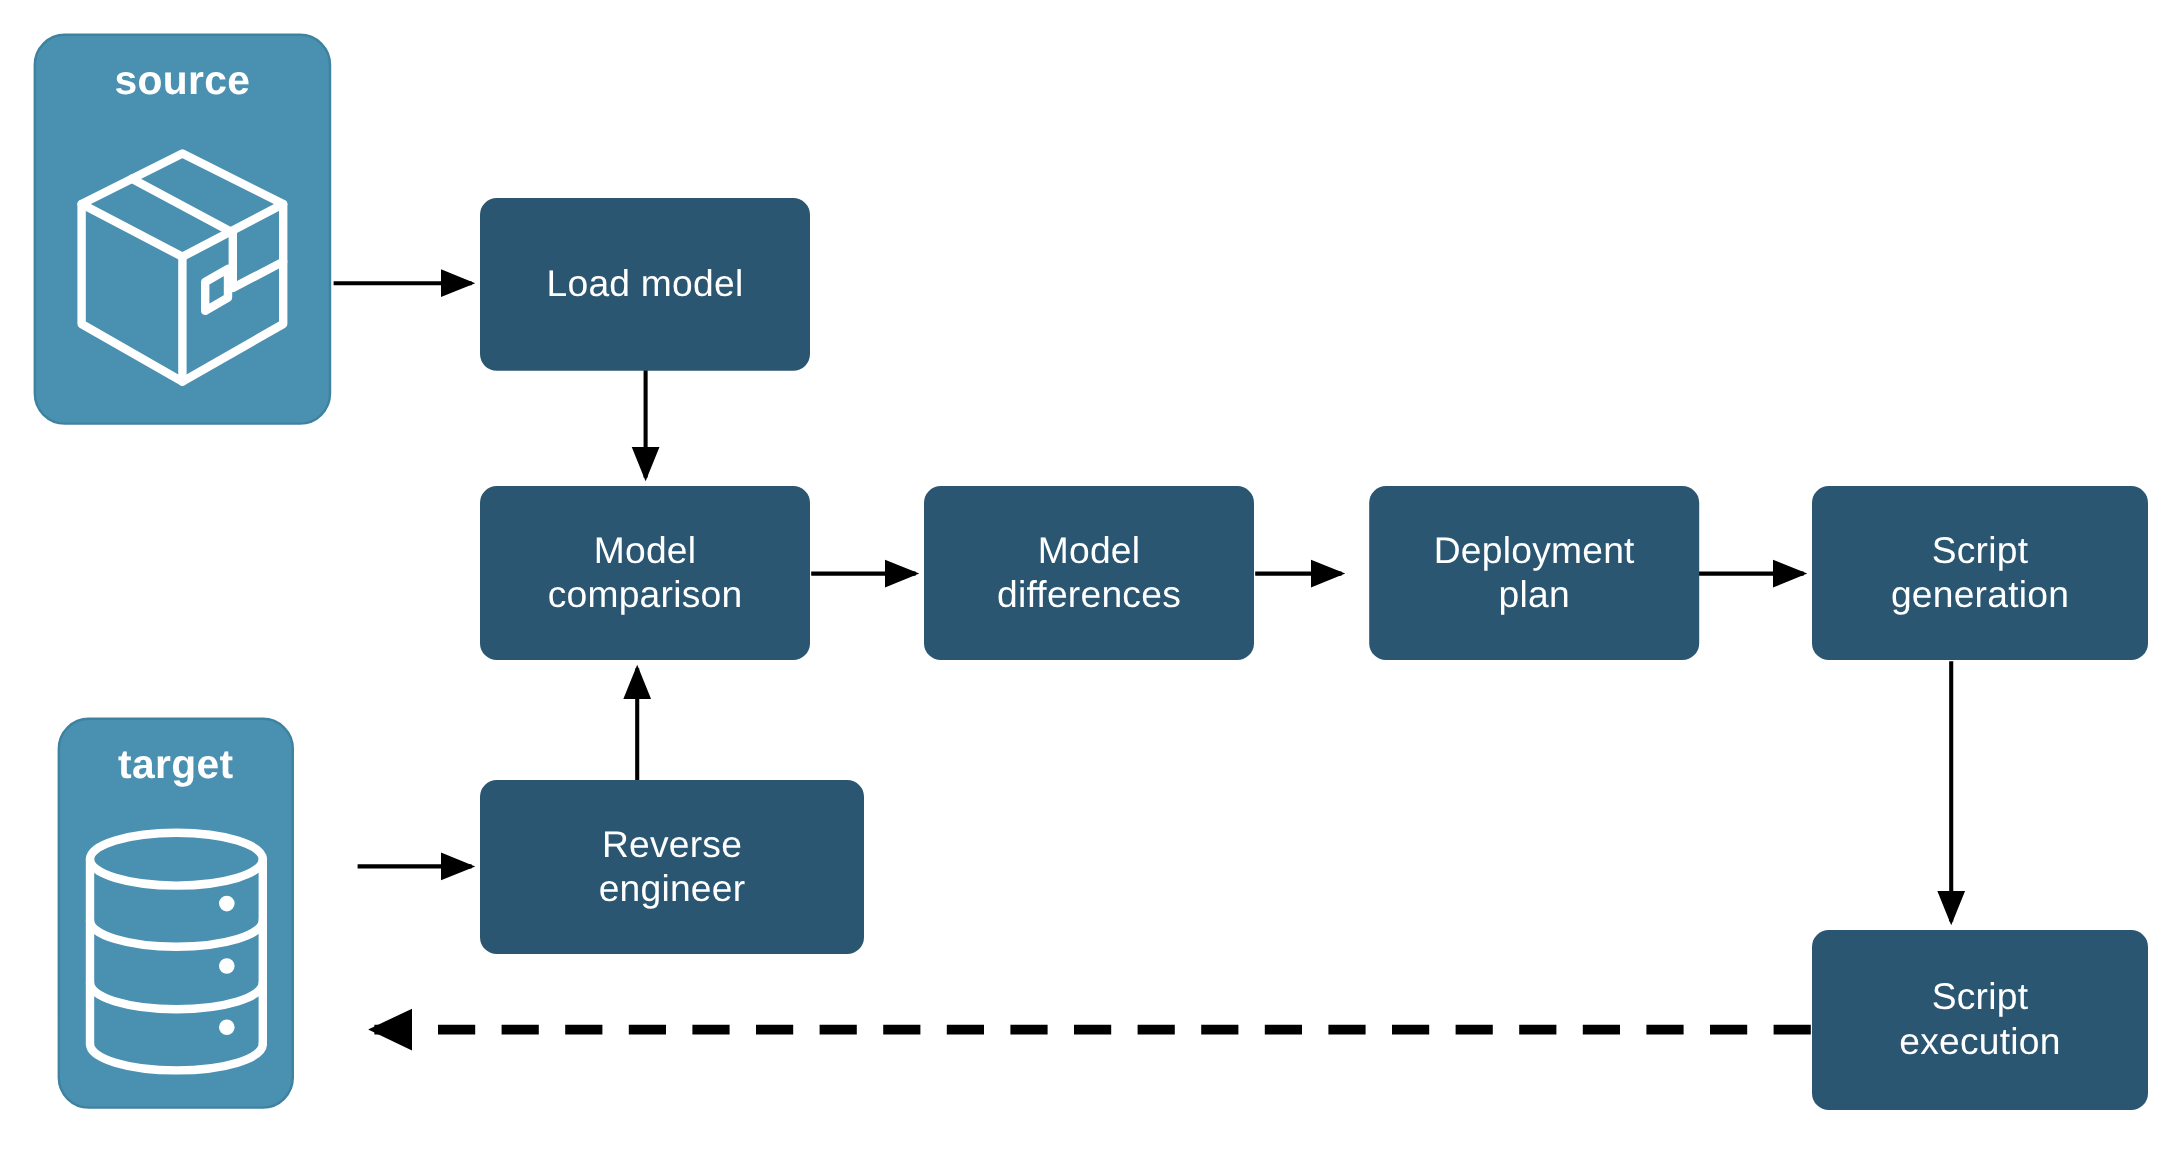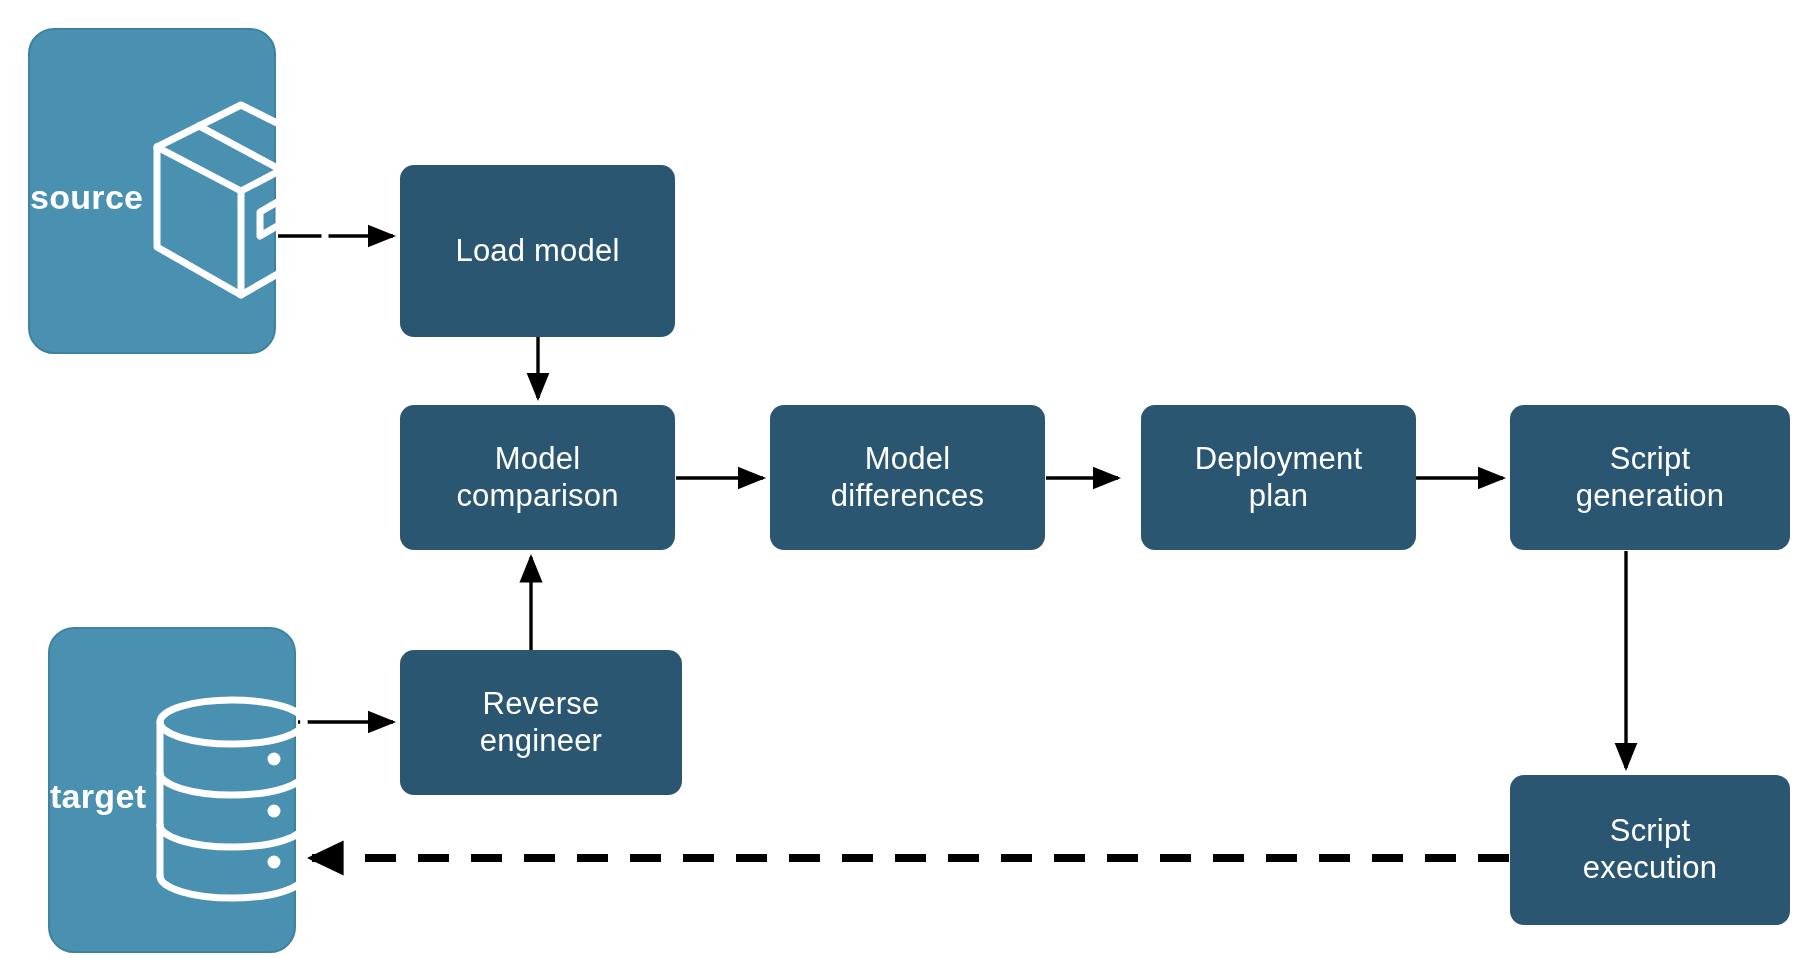--- a/index.html
+++ b/index.html
@@ -41,21 +41,21 @@
     font-size: 31px;
     line-height: 1.18;
     letter-spacing: 0.2px;
     padding: 4px 10px;
     font-weight: 400;
   }
   .endpoint-node {
     background: #4a90b0;
     border: 2px solid #3f82a0;
     border-radius: 26px;
-    flex-direction: row;
+    flex-direction: column;
     justify-content: flex-start;
     padding-top: 18px;
   }
   .endpoint-label {
     font-size: 34px;
     font-weight: 700;
     letter-spacing: 0.3px;
     color: #ffffff;
     margin-bottom: 6px;
   }
@@ -113,38 +113,38 @@
         <path d="M14 52 L98 96 L182 52"></path>
         <path d="M98 96 L98 200"></path>
         <path d="M56 31 L140 76"></path>
         <path d="M140 76 L140 122 L182 100"></path>
         <path d="M56 31 L56 31"></path>
         <path d="M117 117 L136 106 L136 130 L117 141 Z"></path>
       </svg>
     </span>
   </div>
 
-  <div class="node endpoint-node" style="left:48px; top:627px; width:248px; height:326px;">
+  <div class="node endpoint-node" style="left:48px; top:598px; width:197px; height:326px;">
     <span class="endpoint-label">target</span>
     <span class="endpoint-icon">
       <svg width="172" height="208" viewBox="0 0 172 208" fill="none" stroke="#ffffff" stroke-width="7" stroke-linejoin="round" stroke-linecap="round">
         <ellipse cx="86" cy="27" rx="72" ry="22"></ellipse>
         <path d="M14 27 L14 181"></path>
         <path d="M158 27 L158 181"></path>
         <path d="M14 181 A72 22 0 0 0 158 181"></path>
         <path d="M14 78 A72 22 0 0 0 158 78"></path>
         <path d="M14 130 A72 22 0 0 0 158 130"></path>
         <circle cx="128" cy="64" r="6.5" fill="#ffffff" stroke="none"></circle>
         <circle cx="128" cy="116" r="6.5" fill="#ffffff" stroke="none"></circle>
         <circle cx="128" cy="167" r="6.5" fill="#ffffff" stroke="none"></circle>
       </svg>
     </span>
   </div>
 
-  <div class="node process-node" style="left:400px; top:165px; width:275px; height:172px;">
+  <div class="node process-node" style="left:400px; top:165px; width:275px; height:144px;">
     <span class="node-text">Load model</span>
   </div>
 
   <div class="node process-node" style="left:400px; top:405px; width:275px; height:145px;">
     <span class="node-text">Model
 comparison</span>
   </div>
 
   <div class="node process-node" style="left:770px; top:405px; width:275px; height:145px;">
     <span class="node-text">Model
@@ -154,21 +154,21 @@
   <div class="node process-node" style="left:1125px; top:405px; width:275px; height:145px;margin-left:16px;">
     <span class="node-text">Deployment
 plan</span>
   </div>
 
   <div class="node process-node" style="left:1510px; top:405px; width:280px; height:145px;">
     <span class="node-text">Script
 generation</span>
   </div>
 
-  <div class="node process-node" style="left:400px; top:650px; width:282px; height:145px;">
+  <div class="node process-node" style="left:400px; top:650px; width:320px; height:145px;">
     <span class="node-text">Reverse
 engineer</span>
   </div>
 
   <div class="node process-node" style="left:1510px; top:775px; width:280px; height:150px;">
     <span class="node-text">Script
 execution</span>
   </div>
 
 </div>

